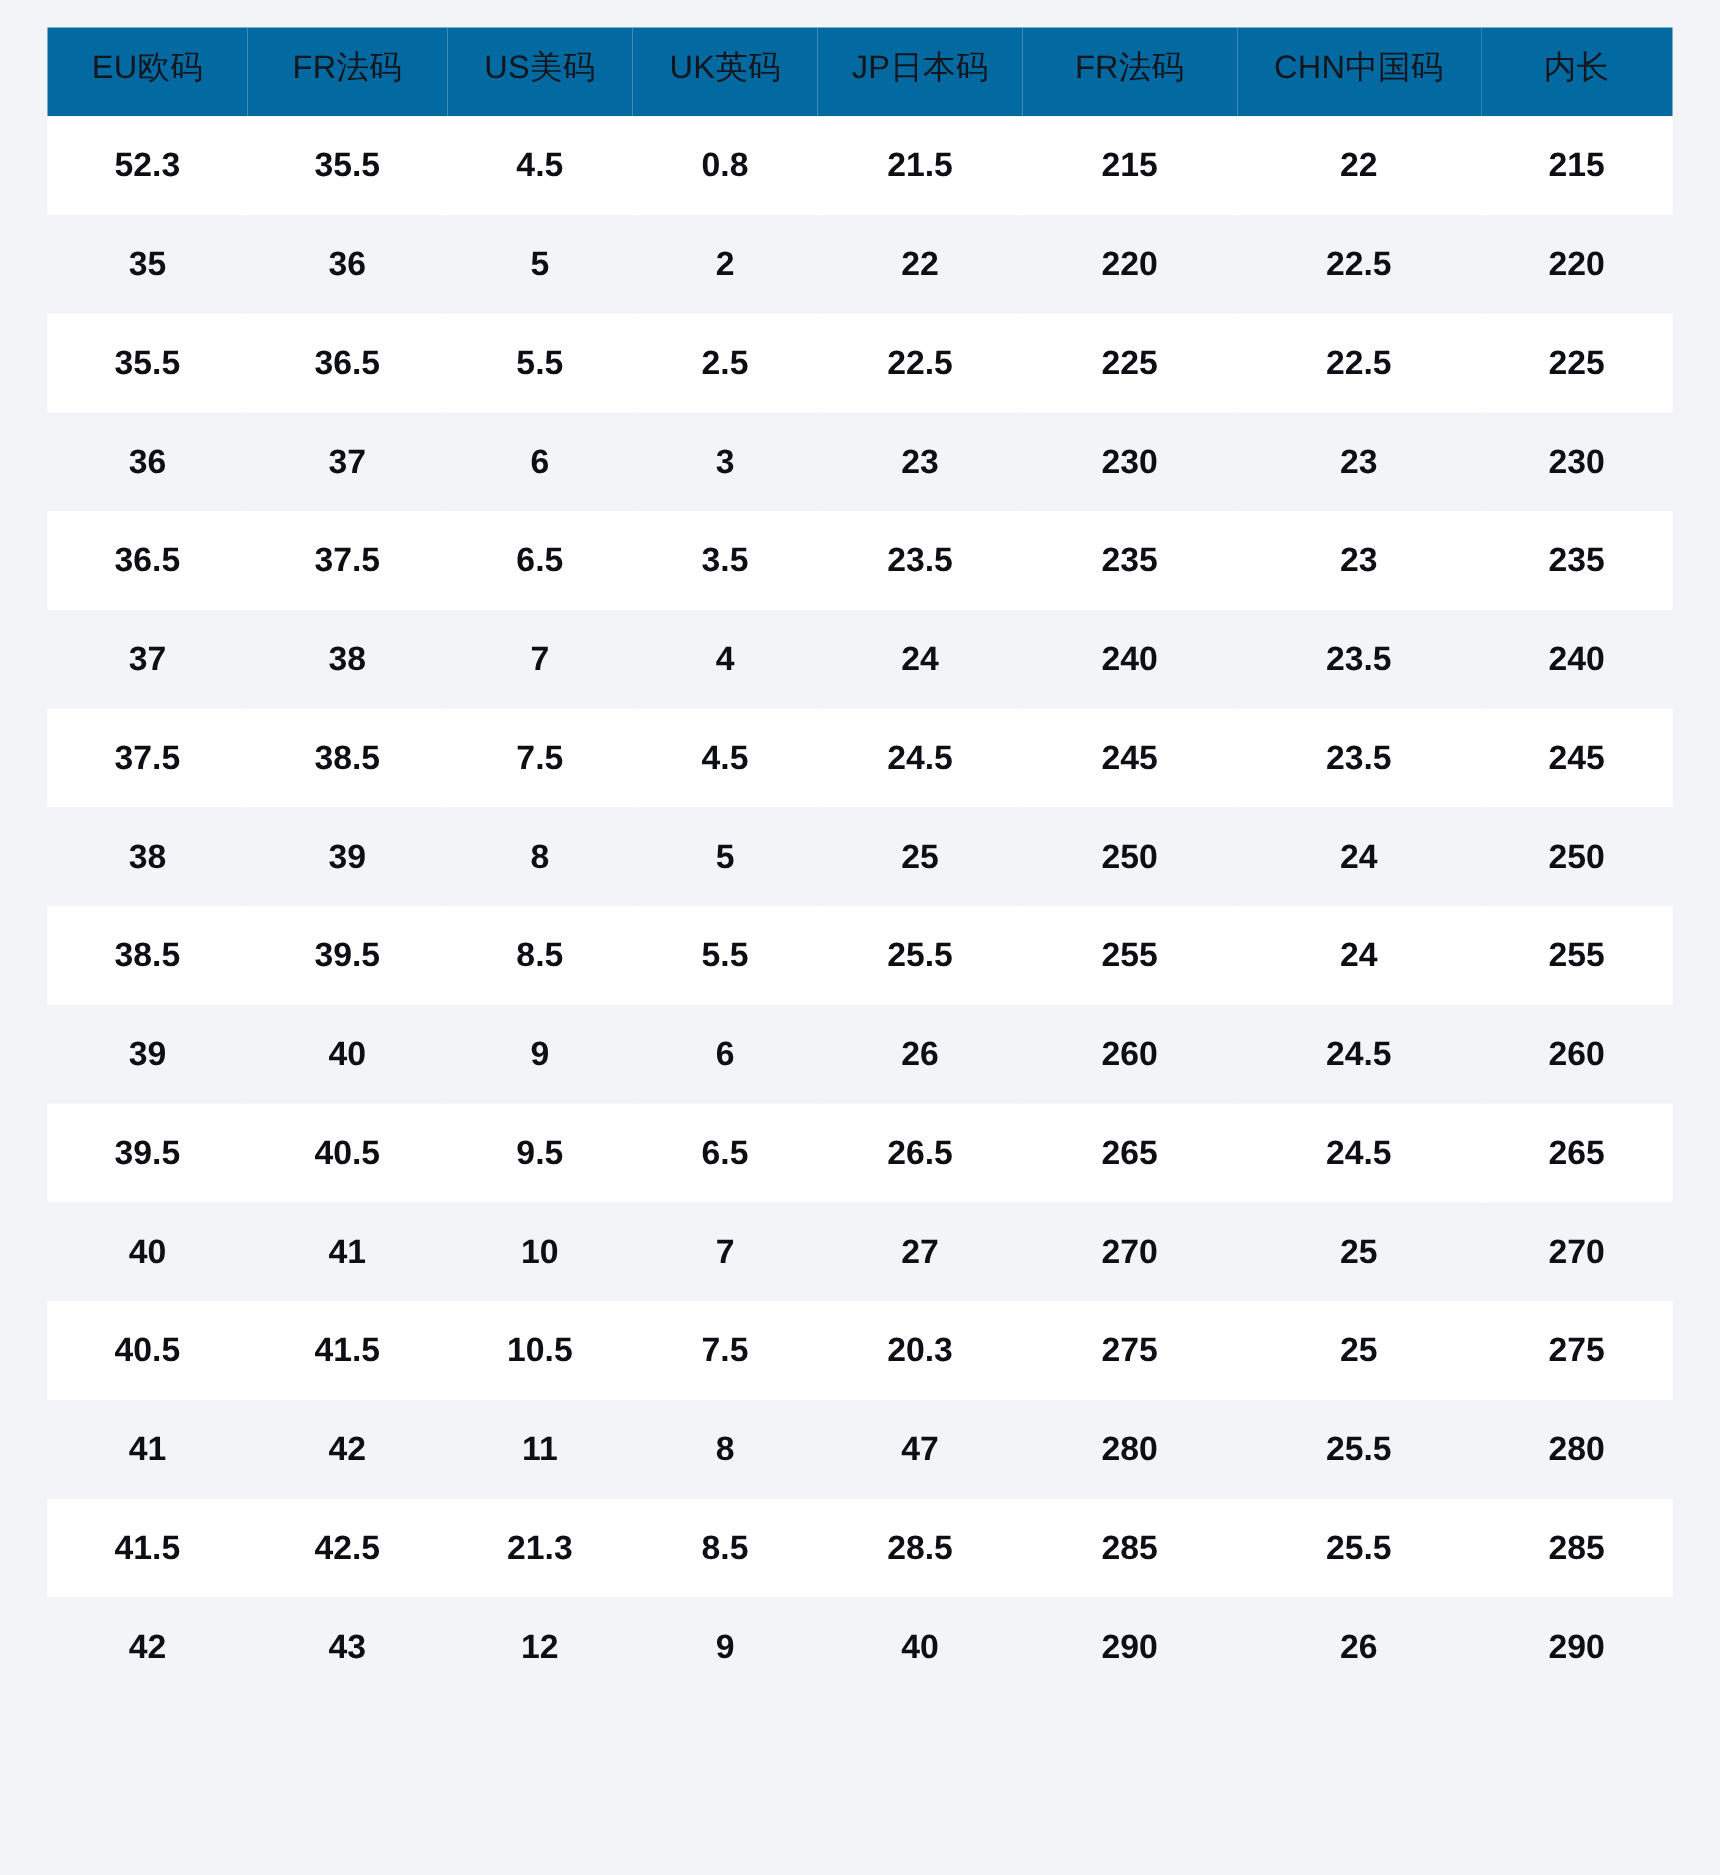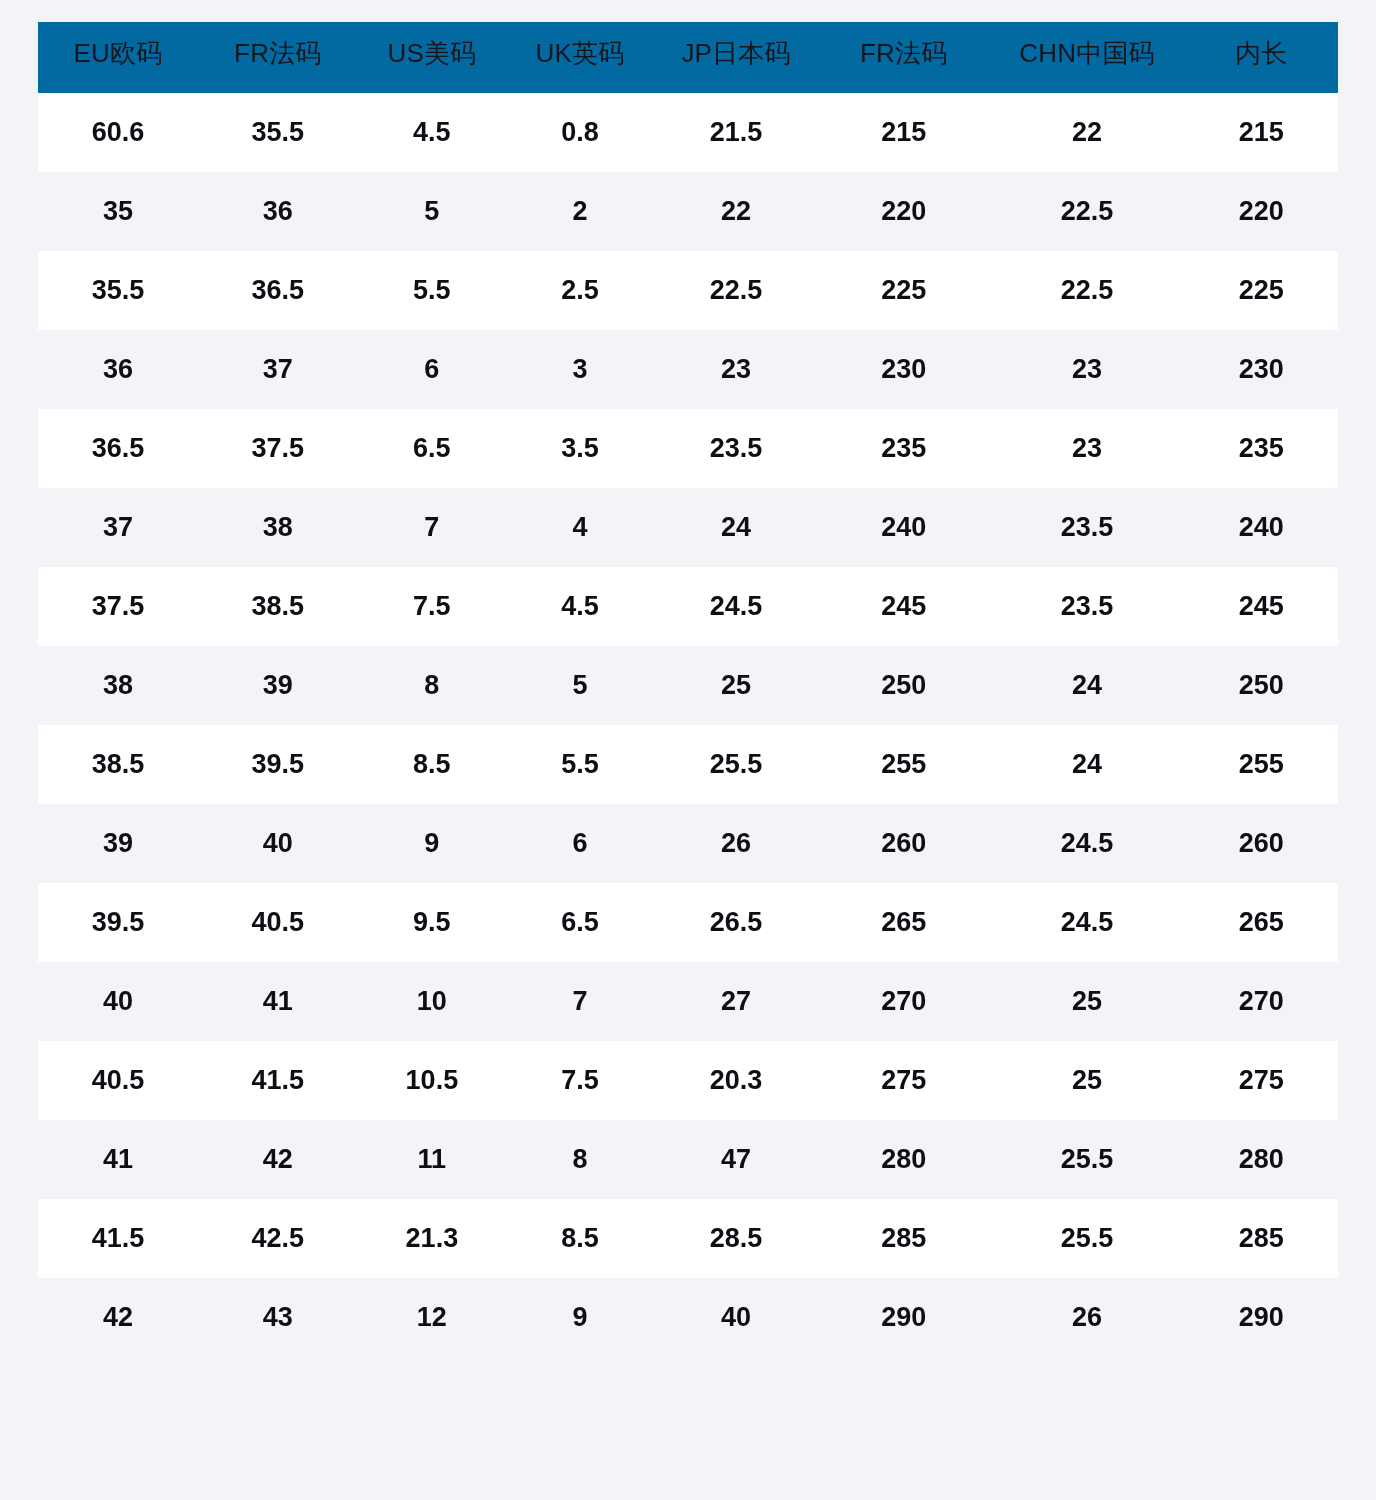--- a/index.html
+++ b/index.html
@@ -80,21 +80,21 @@
         <th>US美码</th>
         <th>UK英码</th>
         <th>JP日本码</th>
         <th>FR法码</th>
         <th>CHN中国码</th>
         <th>内长</th>
       </tr>
     </thead>
     <tbody id="table-body">
         <tr class="row-alt">
-          <td>60.6</td>
+          <td>52.3</td>
           <td>35.5</td>
           <td>4.5</td>
           <td>0.8</td>
           <td>21.5</td>
           <td>215</td>
           <td>22</td>
           <td>215</td>
         </tr>
         <tr>
           <td>35</td>

